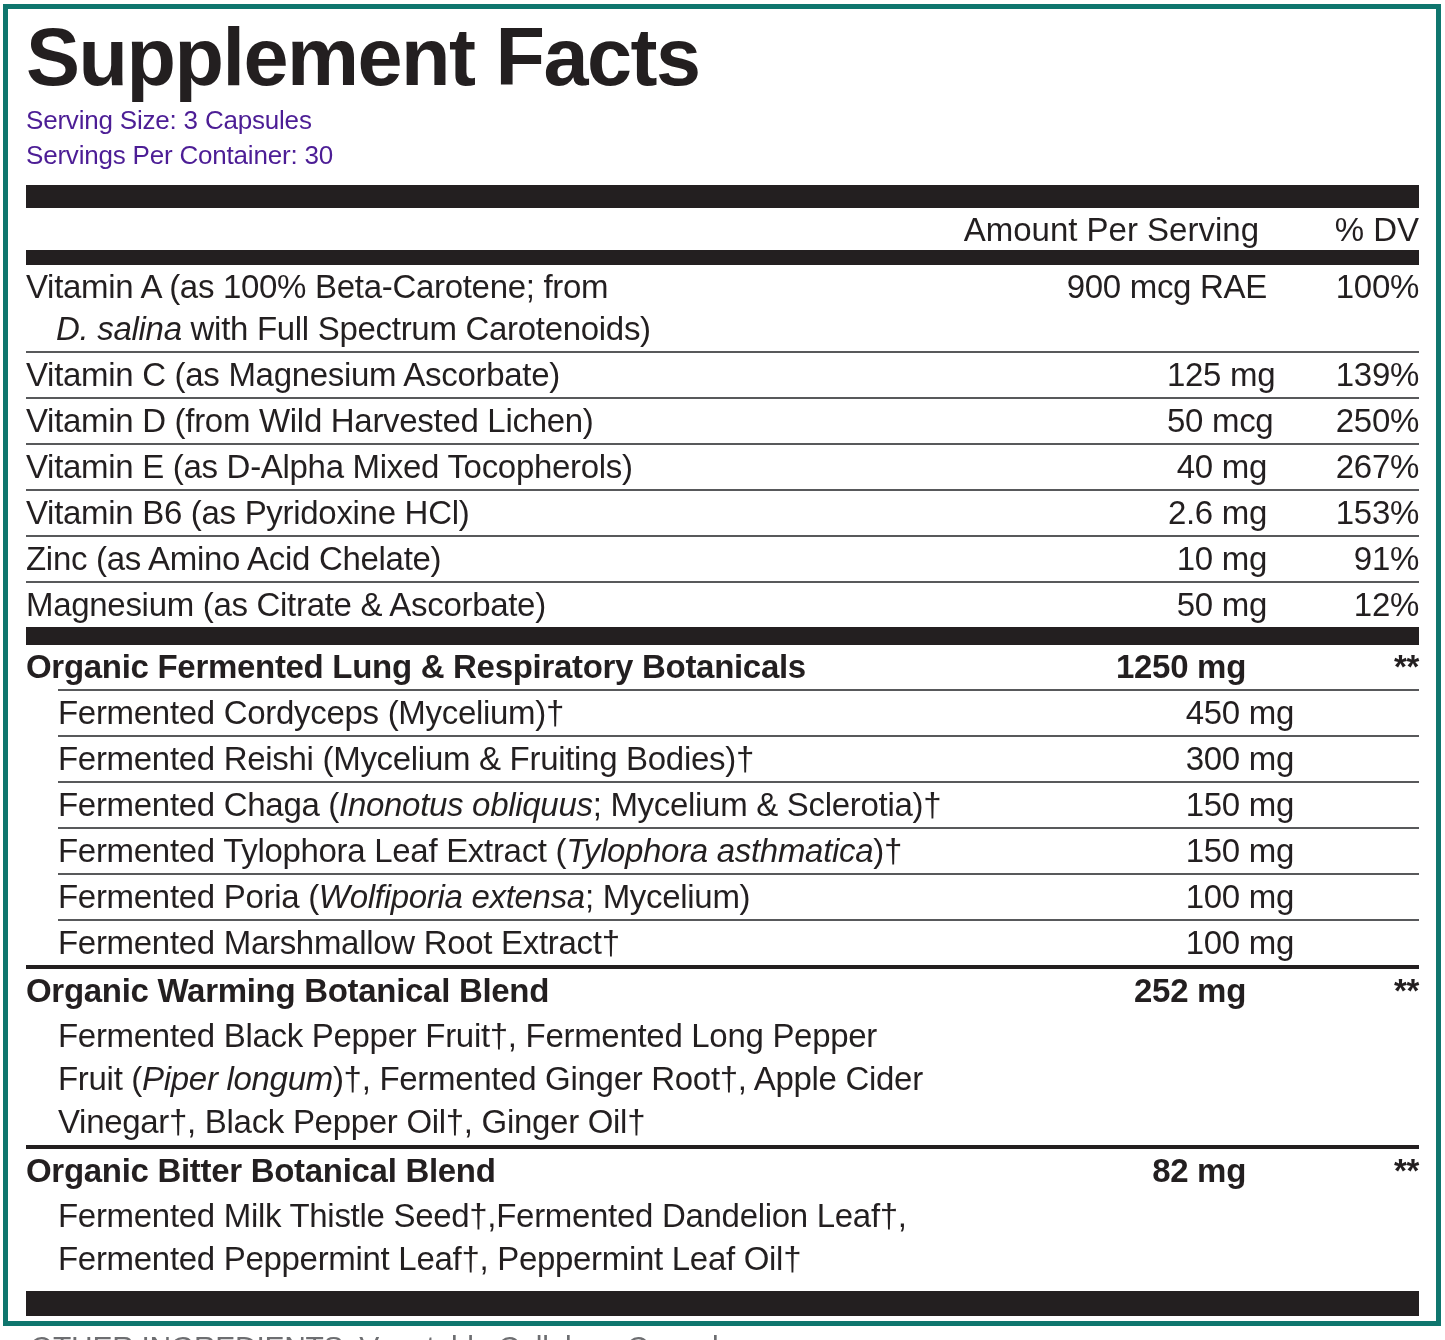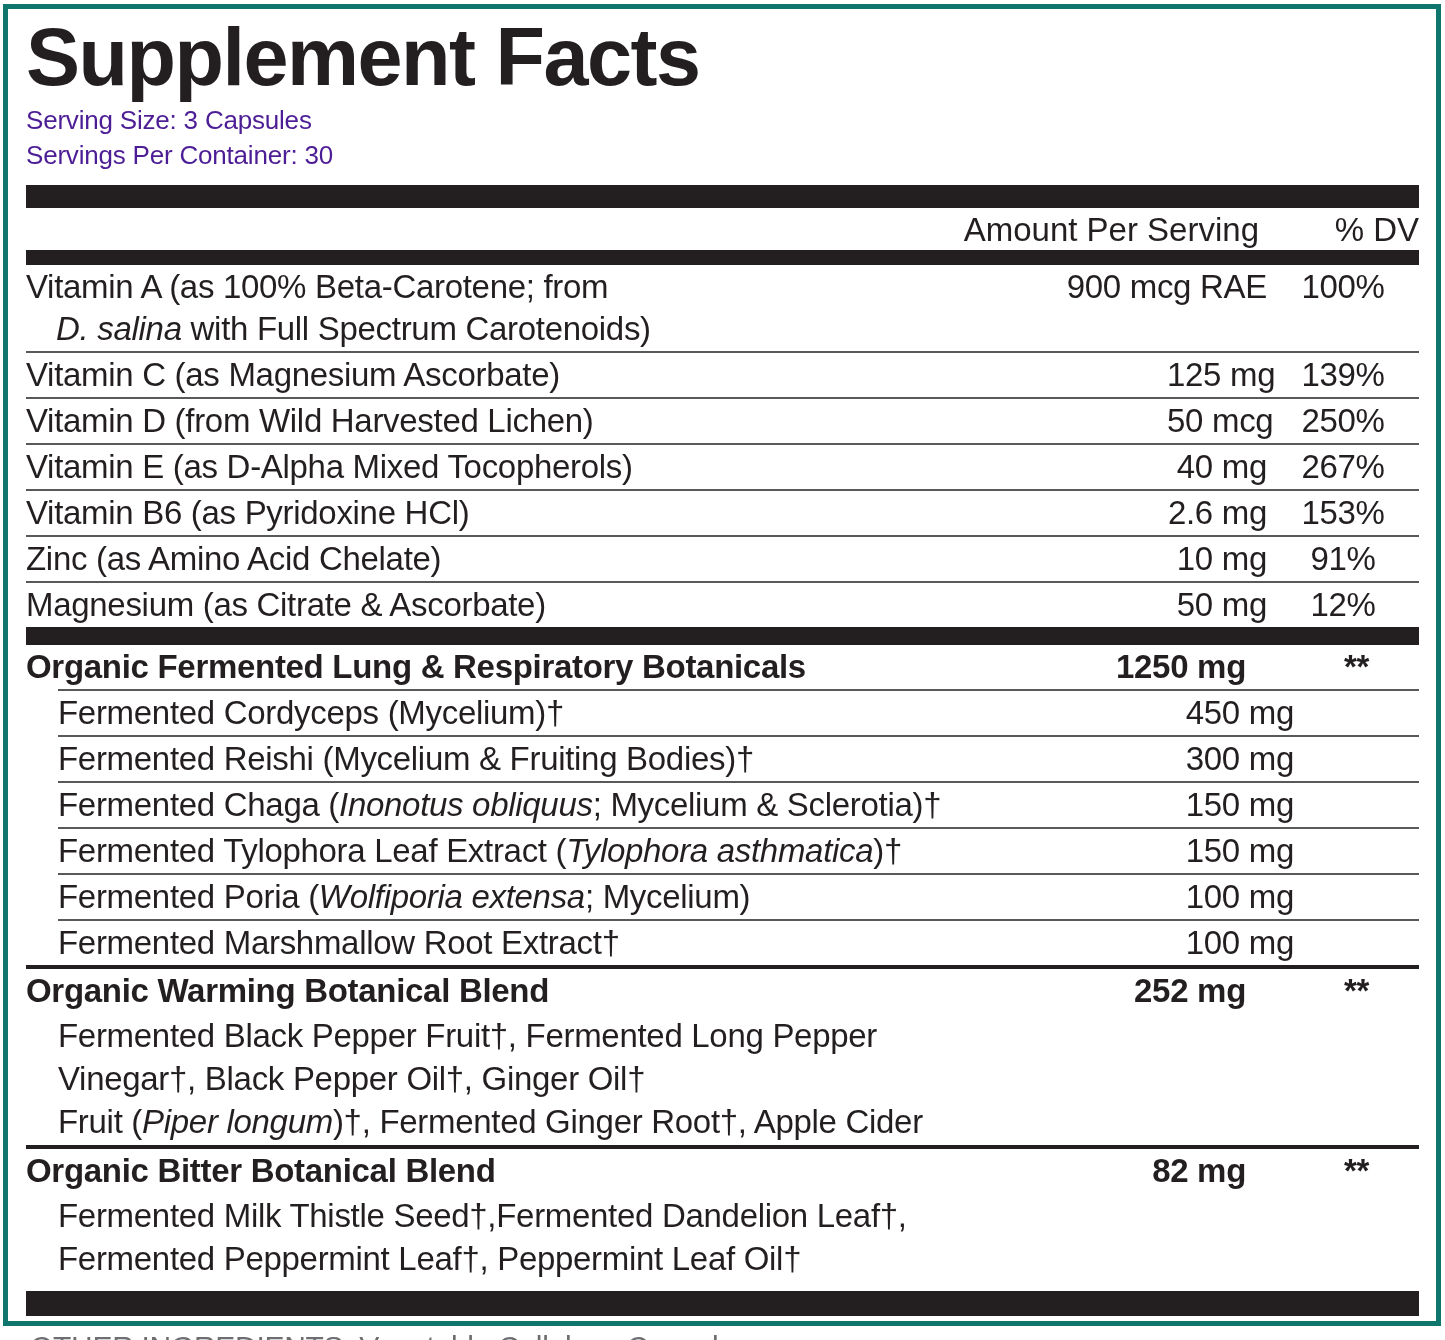--- a/index.html
+++ b/index.html
@@ -78,21 +78,21 @@
     display: flex;
     align-items: flex-start;
     font-size: 33px;
     line-height: 42px;
     color: #231f20;
     letter-spacing: -0.3px;
     padding: 1px 0 1px 0;
   }
   .row .name { flex: 1 1 auto; padding-right: 6px; white-space: nowrap; }
   .row .amt  { width: 100px; text-align: right; white-space: nowrap; flex: 0 0 auto; }
-  .row .dv   { width: 152px; text-align: center; white-space: nowrap; flex: 0 0 auto; }
+  .row .dv   { width: 152px; text-align: right; white-space: nowrap; flex: 0 0 auto; }
 
   .row.wide .amt { width: 340px; }
 
   .row .name.wrap { white-space: normal; }
   .sub-line { padding-left: 30px; display: block; }
 
   
   .row.blend { font-weight: bold; gap: 48px; }
   .row.blend .amt { width: 240px; }
   .row.blend .dv { width: 125px; }
@@ -263,22 +263,22 @@
     <div class="rule-bold"></div>
 
     <div class="row blend">
       <div class="name">Organic Warming Botanical Blend</div>
       <div class="amt">252 mg</div>
       <div class="dv">**</div>
     </div>
 
     <div class="blend-body">
       <div>Fermented Black Pepper Fruit†, Fermented Long Pepper</div>
+      <div><span>Fruit (</span><span class="italic">Piper longum</span><span>)†, Fermented Ginger Root†, Apple Cider</span></div>
       <div>Vinegar†, Black Pepper Oil†, Ginger Oil†</div>
-      <div><span>Fruit (</span><span class="italic">Piper longum</span><span>)†, Fermented Ginger Root†, Apple Cider</span></div>
     </div>
     <div class="rule-bold"></div>
 
     <div class="row blend">
       <div class="name">Organic Bitter Botanical Blend</div>
       <div class="amt">82 mg</div>
       <div class="dv">**</div>
     </div>
 
     <div class="blend-body">

